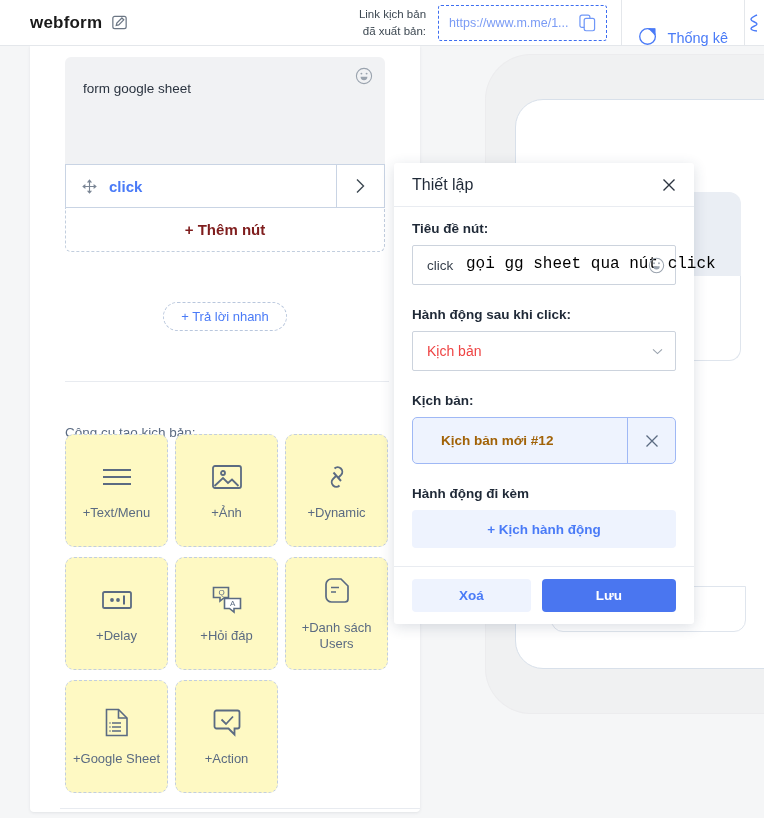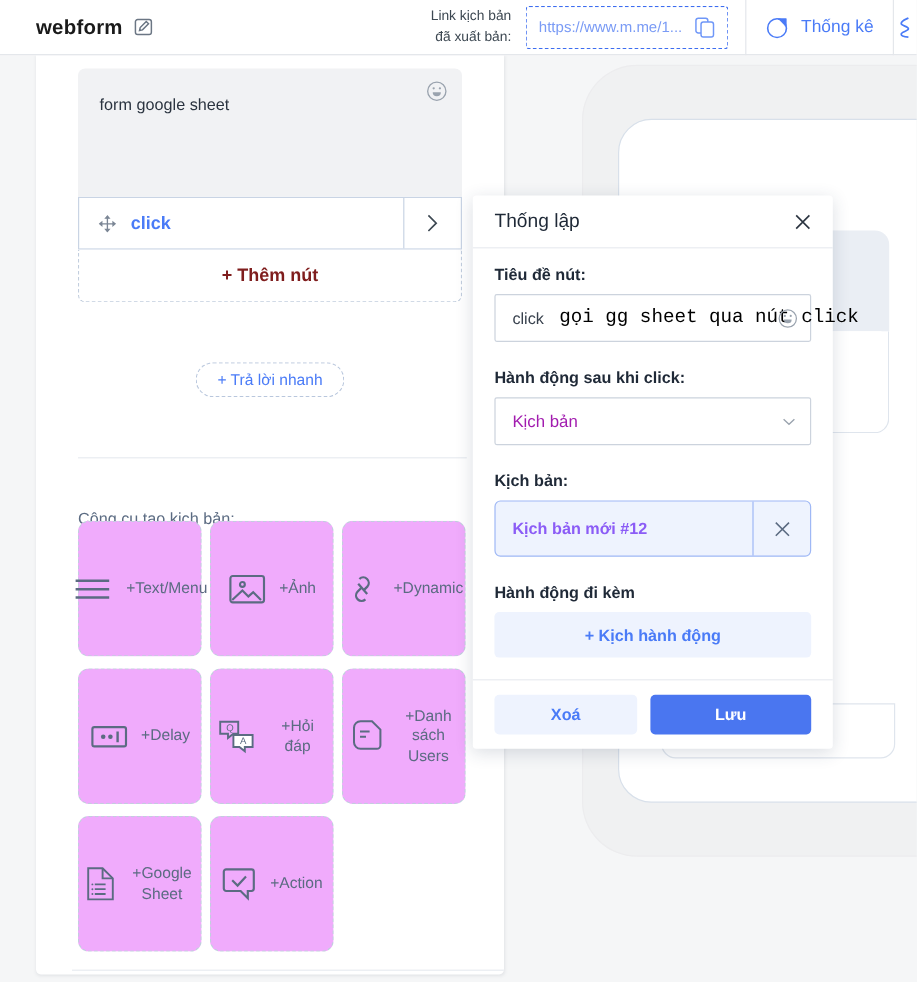--- a/index.html
+++ b/index.html
@@ -29,21 +29,21 @@
   #link-label{ font-size:11.5px; color:#3d4852; line-height:1.45; text-align:right; }
   #link-box{
     border:1.6px dashed #3d6df0; border-radius:3px;
     padding:8px 10px; display:flex; align-items:center; gap:10px;
     background:#fff;
   }
   #link-url{ font-size:12.5px; color:#7a9bf5; white-space:nowrap; }
   .copy-icon{ width:17px; height:18px; display:block; }
 
   #header-divider{ width:1px; height:46px; background:#e4e7eb; margin:0 0 0 14px; }
-  #stats-btn{ display:flex; align-items:center; gap:9px; padding:0 16px; height:46px; }
+  #stats-btn{ display:flex; align-items:flex-end; gap:9px; padding:0 16px; height:46px; }
   #stats-btn .lbl{ font-size:14.5px; color:#4a7bf7; }
   .chart-icon{ width:21px; height:21px; display:block; }
   #header-divider2{ width:1px; height:46px; background:#e4e7eb; }
   #edge-btn{ width:19px; overflow:hidden; display:flex; align-items:center; justify-content:flex-start; height:46px; }
 
   
   #editor-panel{
     position:absolute; left:30px; top:46px; width:390px; height:766px;
     background:#ffffff; border-radius:0 0 4px 4px;
     box-shadow:0 1px 3px rgba(60,70,90,.10);
@@ -89,21 +89,21 @@
 
   #tools-sep{ position:absolute; left:35px; top:335px; width:324px; height:1px; background:#e8ebf0; }
   #tools-title{ position:absolute; left:35px; top:353px; font-size:13.5px; color:#5b6b82;margin-top:26px; }
 
   #tool-grid{
     position:absolute; left:35px; top:388px; width:324px;
     display:grid; grid-template-columns:repeat(3,103px); gap:10px 7px;
   }
   .tool{
     width:103px; height:113px; border:1.4px dashed #c2cede; border-radius:9px;
-    background:#f0abfc; display:flex; flex-direction:row; align-items:center; justify-content:center; gap:11px;
+    background:#fef9c3; display:flex; flex-direction:column; align-items:center; justify-content:center; gap:11px;
     padding:4px 5px;
   }
   .tool .ico{ height:34px; display:flex; align-items:center; justify-content:center; }
   .tool .lbl{ font-size:13px; color:#5b6b82; text-align:center; line-height:1.25; }
 
   #guide-sep{ position:absolute; left:30px; top:762px; width:360px; height:1px; background:#e8ebf0; }
 
   
   #preview-area{
     position:absolute; left:420px; top:46px; width:344px; height:772px;
@@ -160,30 +160,30 @@
     position:absolute; left:53px; top:9px;
     font-size:16px; color:#000000; white-space:nowrap;
     font-family:Liberation Mono, monospace;
   }
   #title-emoji{ position:absolute; right:10px; top:11px; width:17px; height:17px; }
 
   #action-select{
     height:40px; border:1px solid #ccd3dd; border-radius:2px; background:#fff;
     display:flex; align-items:center; justify-content:space-between; padding:0 12px 0 14px;
   }
-  #action-select .val{ font-size:14px; color:#a21caf; }
+  #action-select .val{ font-size:14px; color:#ef4444; }
   .caret{ width:11px; height:7px; display:block; }
 
   #script-chip{
     height:47px; border:1px solid #9fb8f5; border-radius:5px; background:#eef3fe;
     display:flex; align-items:stretch;
   }
   #script-chip .name{
-    flex:1; display:flex; align-items:center; padding-left:14px;
-    font-size:13.5px; color:#8b5cf6; font-weight:bold;
+    flex:1; display:flex; align-items:center; padding-left:28px;
+    font-size:13.5px; color:#a16207; font-weight:bold;
   }
   #script-chip .rm{
     width:48px; border-left:1px solid #9fb8f5; display:flex; align-items:center; justify-content:center;
   }
 
   #add-action{
     height:38px; border-radius:4px; background:#eef3fe;
     display:flex; align-items:center; justify-content:center;
     font-size:13.5px; color:#4a7bf7; font-weight:bold;
     margin-top:9px;
@@ -408,21 +408,21 @@
 
   </div>
 
   <div id="guide-sep"></div>
 
 </div>
 
 <div id="modal">
 
   <div id="modal-head">
-    <span id="modal-title">Thống lập</span>
+    <span id="modal-title">Thiết lập</span>
     <span>
       <svg class="close-icon" viewBox="0 0 14 14" fill="none" stroke="#2b3440" stroke-width="1.35">
         <path d="M1.5 1.5 12.5 12.5M12.5 1.5 1.5 12.5"></path>
       </svg>
     </span>
   </div>
 
   <div id="modal-body">
 
     <div class="field-label">Tiêu đề nút:</div>

